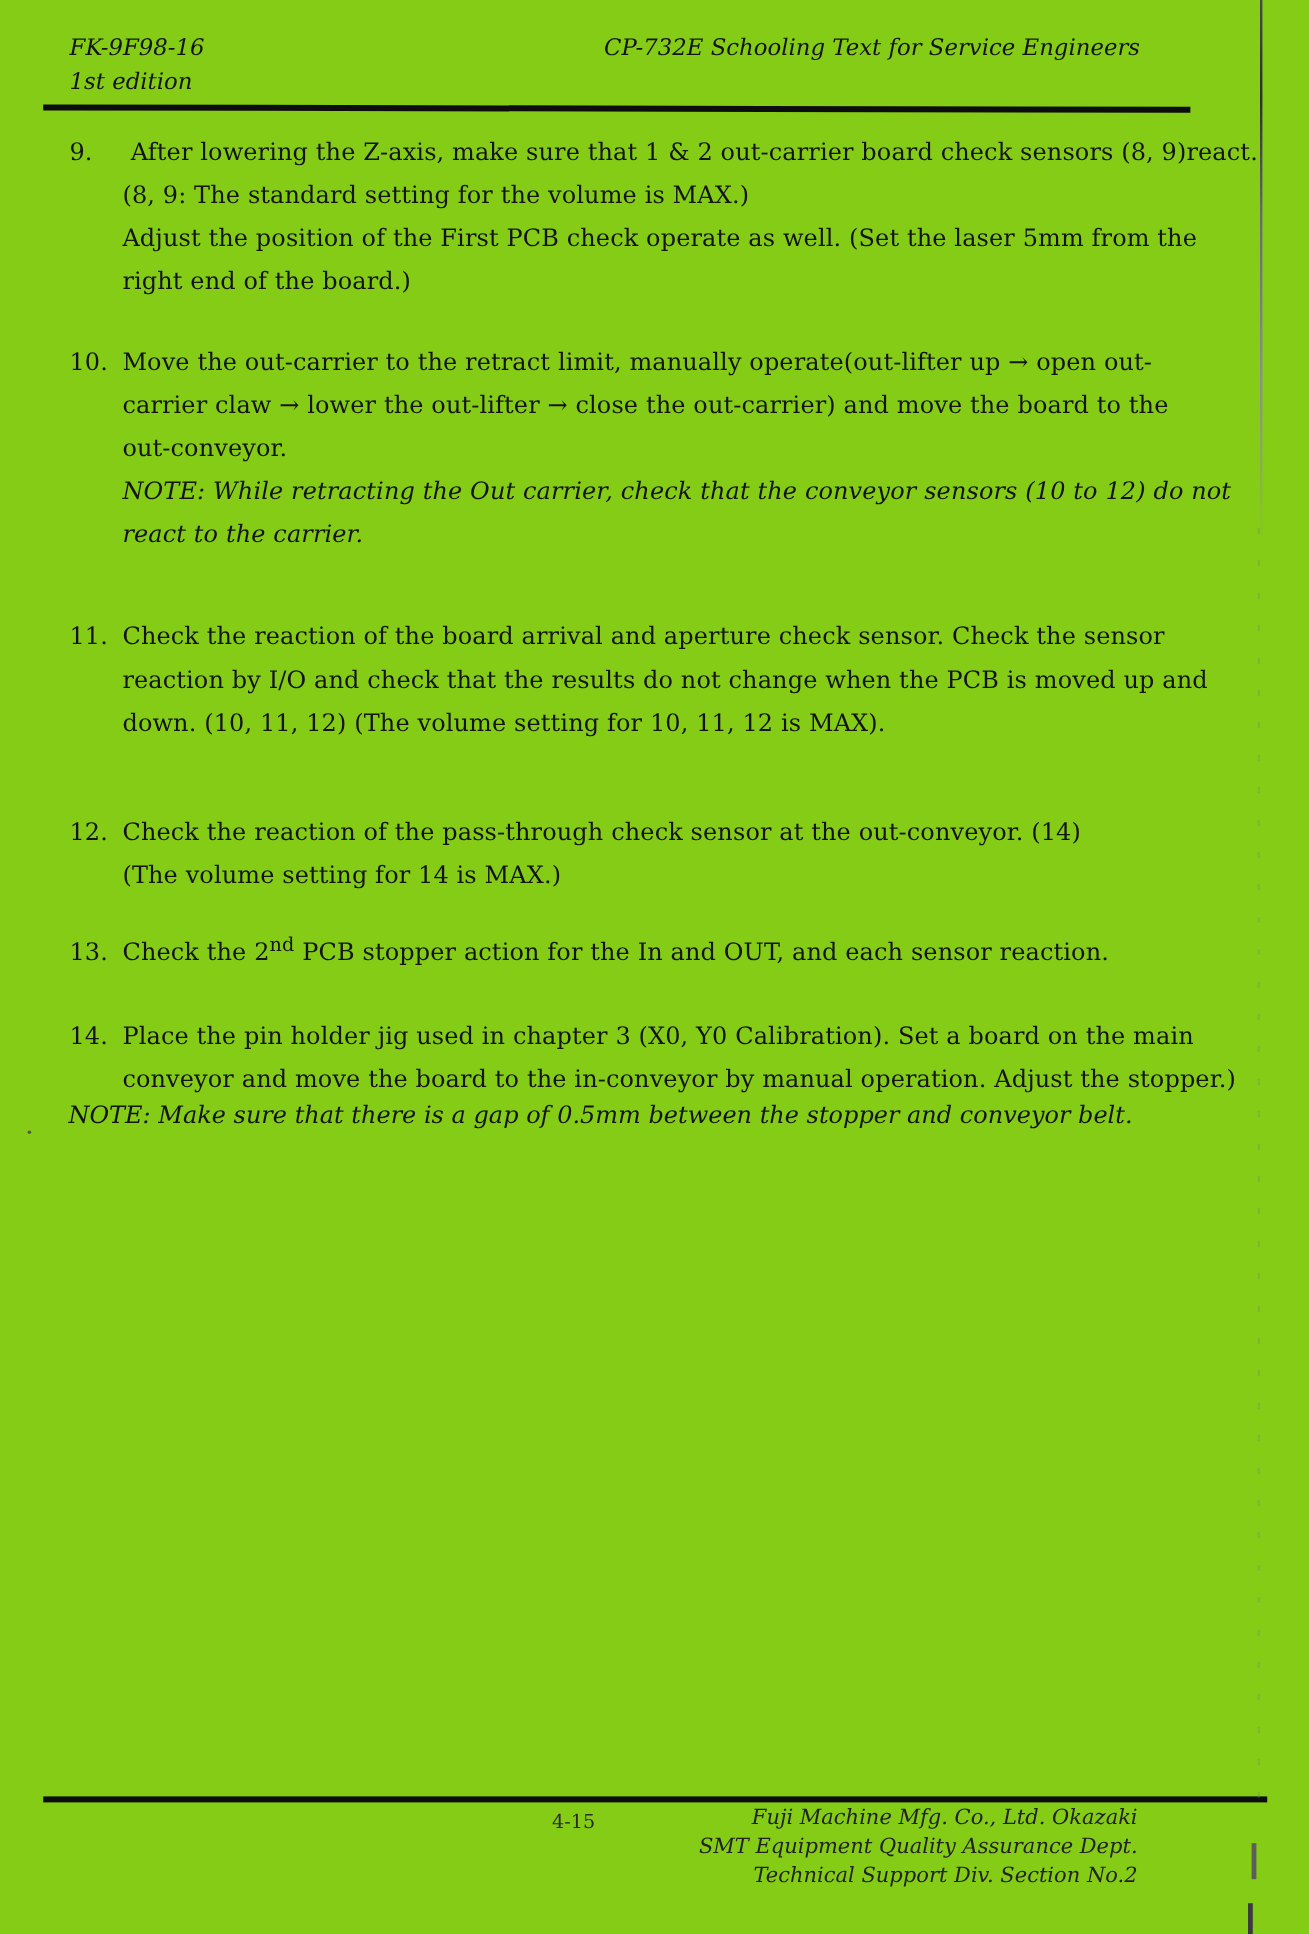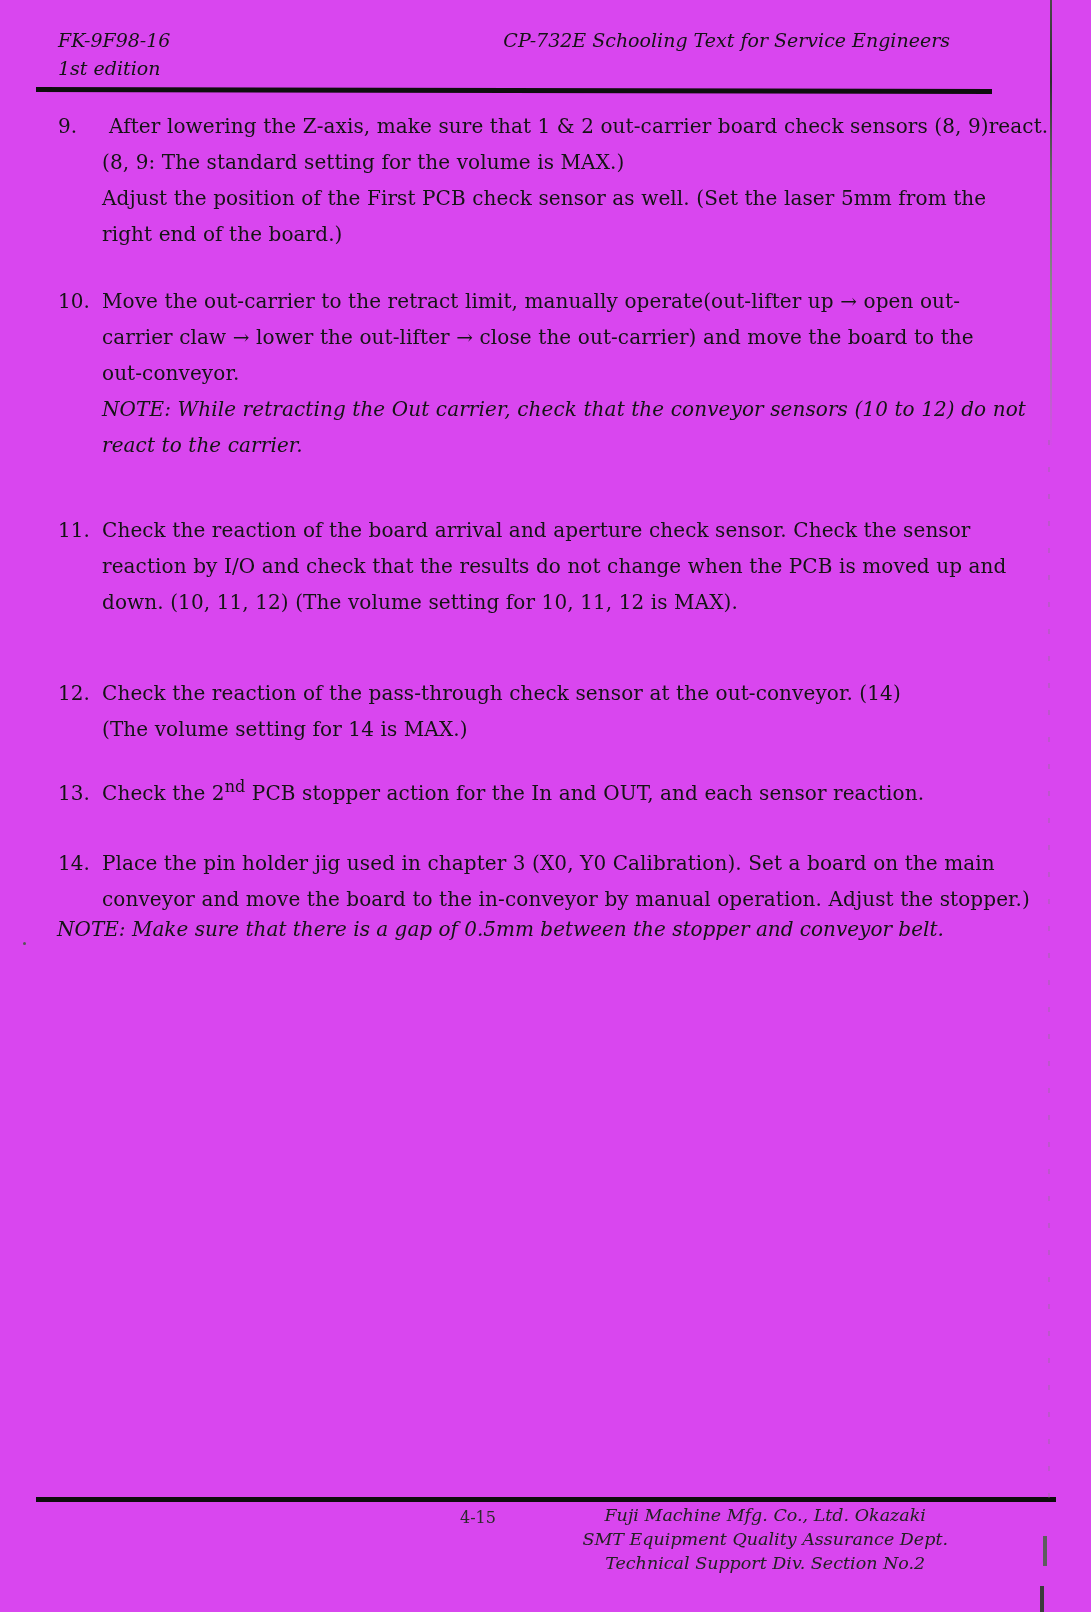--- a/index.html
+++ b/index.html
@@ -1,20 +1,20 @@
 <!DOCTYPE html>
 <html><head>
 <meta charset="utf-8">
 <style>
   html, body { margin: 0; padding: 0; background: #ffffff; }
   .page {
     position: relative;
     width: 1091px;
     height: 1612px;
-    background: #d946ef;
+    background: #84cc16;
     overflow: hidden;
     font-family: "DejaVu Serif", serif;
     color: #141414;
   }
 
   
   .hdr-left {
     position: absolute; left: 58px; top: 26px;
     font-style: italic; font-size: 19px; line-height: 28px;
   }
@@ -57,21 +57,21 @@
   .ftr-rule {
     position: absolute; left: 36px; top: 1497px;
     width: 1020px; height: 5px; background: #0d0d0d;
   }
   .ftr-page {
     position: absolute; left: 460px; top: 1508px;
     font-size: 16px; color: #2a2a2a;
   }
   .ftr-right {
     position: absolute; right: 143px; top: 1503px;
-    text-align: center; font-style: italic; font-size: 17.5px; line-height: 24px;
+    text-align: right; font-style: italic; font-size: 17.5px; line-height: 24px;
     color: #222;
   }
 
   
   .scan-vline-top {
     position: absolute; left: 1050px; top: 0; width: 2px; height: 450px;
     background: linear-gradient(to bottom, #4a4a4a 0%, #2e2e2e 18%, #6a6a6a 40%, #8f8f8f 70%, rgba(150,150,150,0) 100%);
   }
   .scan-vline-bottom {
     position: absolute; left: 1048px; top: 440px; width: 2px; height: 1080px;
@@ -96,21 +96,21 @@
   </div>
   <div class="hdr-rule"></div>
 
   <div class="content">
 
     <div class="item mb-9">
       <div class="num">9.</div>
       <div class="txt">
         <div class="line indent-first">After lowering the Z-axis, make sure that 1 &amp; 2 out-carrier board check sensors (8, 9)react.</div>
         <div class="line">(8, 9: The standard setting for the volume is MAX.)</div>
-        <div class="line">Adjust the position of the First PCB check sensor as well. (Set the laser 5mm from the</div>
+        <div class="line">Adjust the position of the First PCB check operate as well. (Set the laser 5mm from the</div>
         <div class="line">right end of the board.)</div>
       </div>
     </div>
 
     <div class="item mb-10">
       <div class="num">10.</div>
       <div class="txt">
         <div class="line">Move the out-carrier to the retract limit, manually operate(out-lifter up → open out-</div>
         <div class="line">carrier claw → lower the out-lifter → close the out-carrier) and move the board to the</div>
         <div class="line">out-conveyor.</div>

